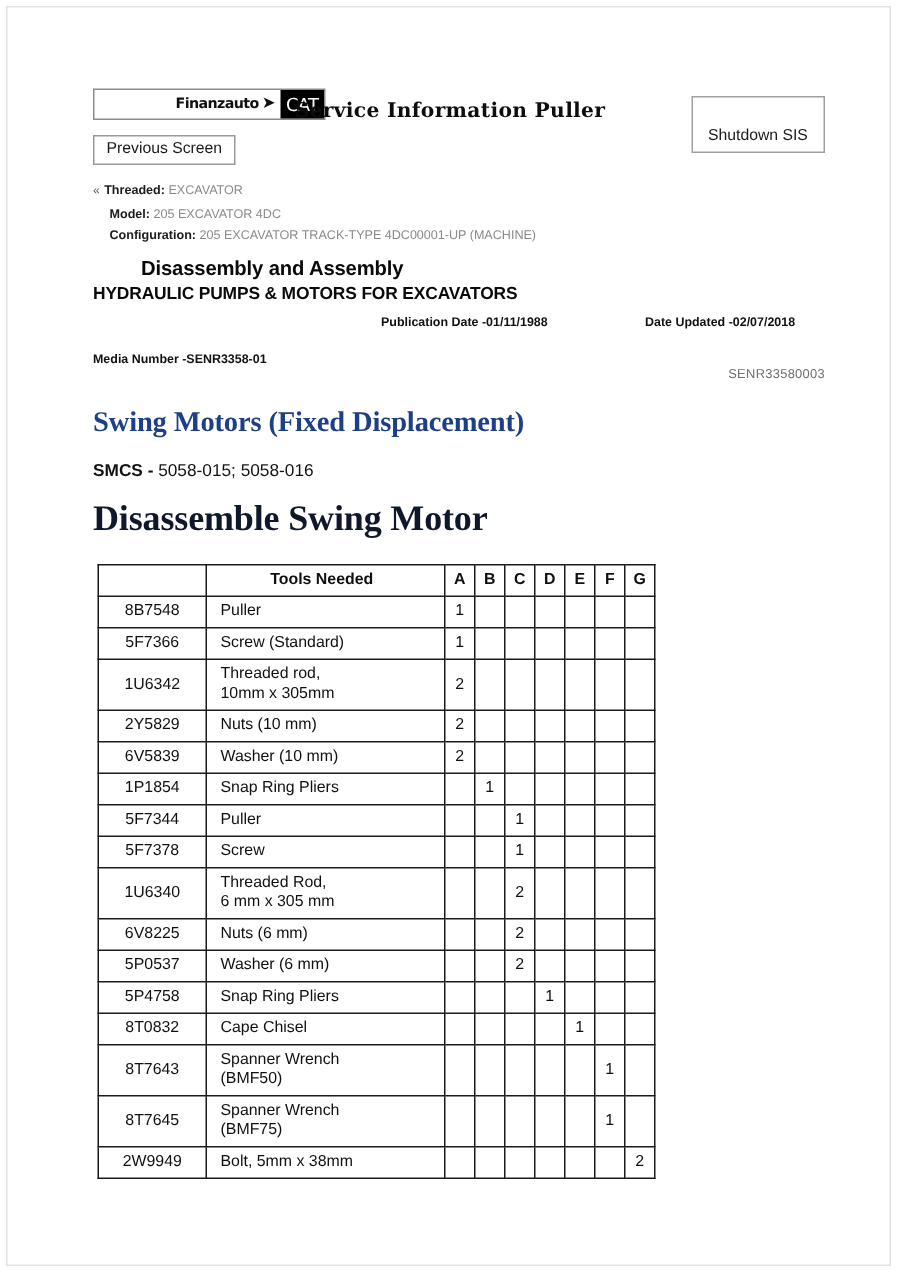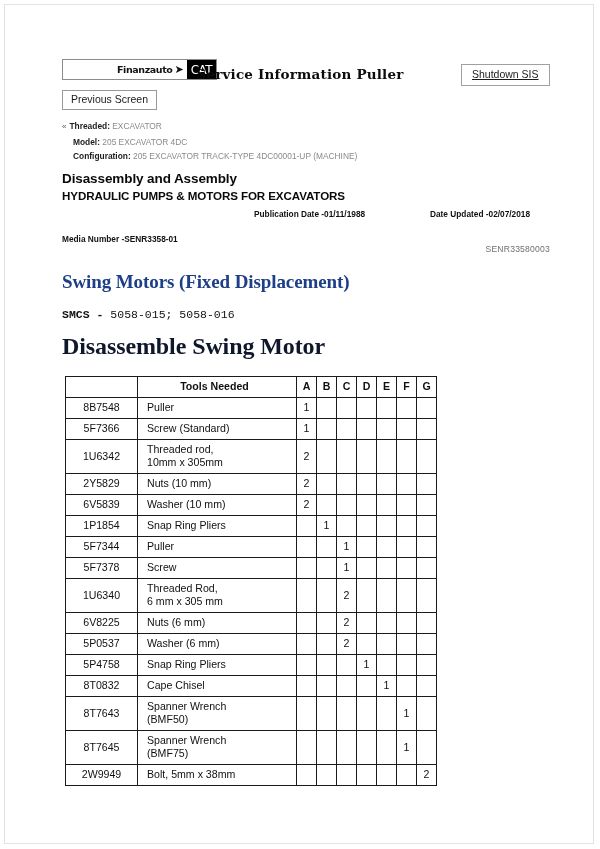--- a/index.html
+++ b/index.html
@@ -106,25 +106,24 @@
   }
 
   .shutdown-btn {
     position: absolute;
     left: 456px;
     top: 59px;
     border: 1px solid #a0a0a0;
     background: #ffffff;
     font-size: 10.5px;
     color: #1a1a1a;
-    padding: 4px 10px 5px 10px;
+    padding: 20px 10px 5px 10px;
     line-height: 1;
     cursor: pointer;
     font-family: "Liberation Sans", sans-serif;
-    text-decoration: underline;
   }
 
   
   .crumbs {
     position: absolute;
     left: 57px;
     top: 114px;
     font-size: 8.4px;
     color: #7d7d7d;
     line-height: 14.5px;
@@ -148,20 +147,21 @@
     left: 57px;
     top: 166px;
     width: 480px;
   }
   .doc-h1 {
     font-size: 13.5px;
     font-weight: bold;
     color: #0a0a0a;
     letter-spacing: -0.1px;
     line-height: 16px;
+    margin-left: 32px;
   }
   .doc-h2 {
     font-size: 11.6px;
     font-weight: bold;
     color: #0a0a0a;
     letter-spacing: -0.1px;
     line-height: 15px;
     margin-top: 1px;
   }
   .doc-meta {
@@ -195,21 +195,21 @@
     font-family: "Liberation Serif", serif;
     font-weight: bold;
     font-size: 19px;
     color: #1d3f87;
     letter-spacing: -0.1px;
   }
   .smcs {
     position: absolute;
     left: 57px;
     top: 303px;
-    font-family: Liberation Mono, monospace;
+    font-family: Liberation Sans, sans-serif;
     font-size: 11.5px;
     color: #121212;
   }
   .smcs b { font-weight: bold; }
 
   .sec-black {
     position: absolute;
     left: 57px;
     top: 328px;
     font-family: "Liberation Serif", serif;

